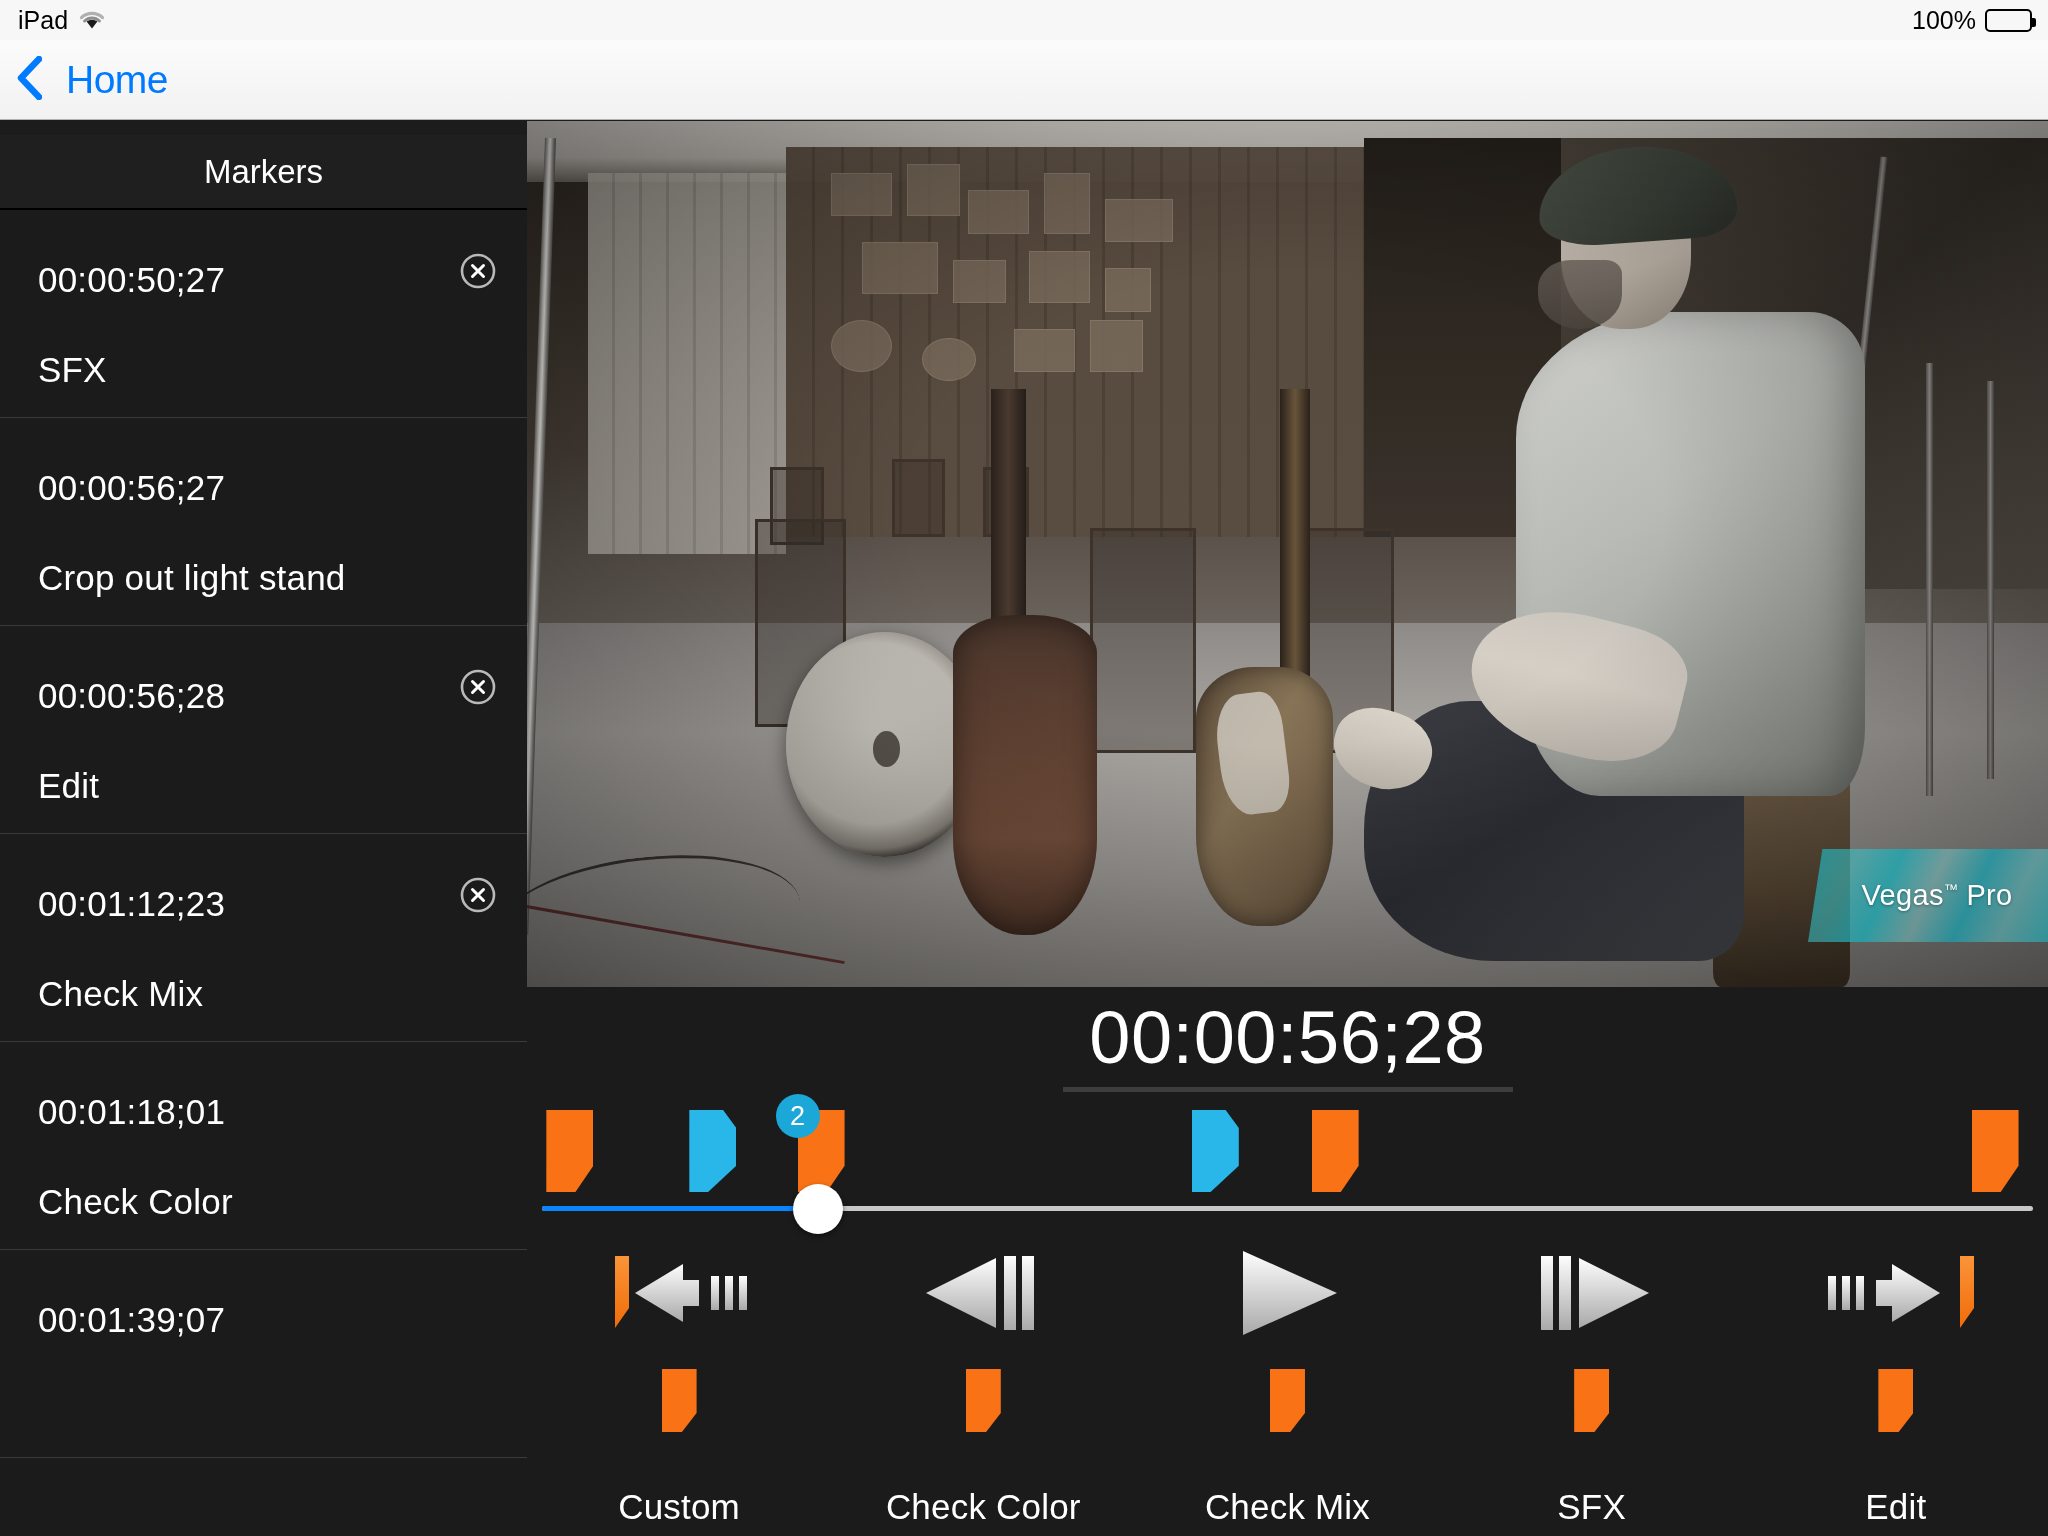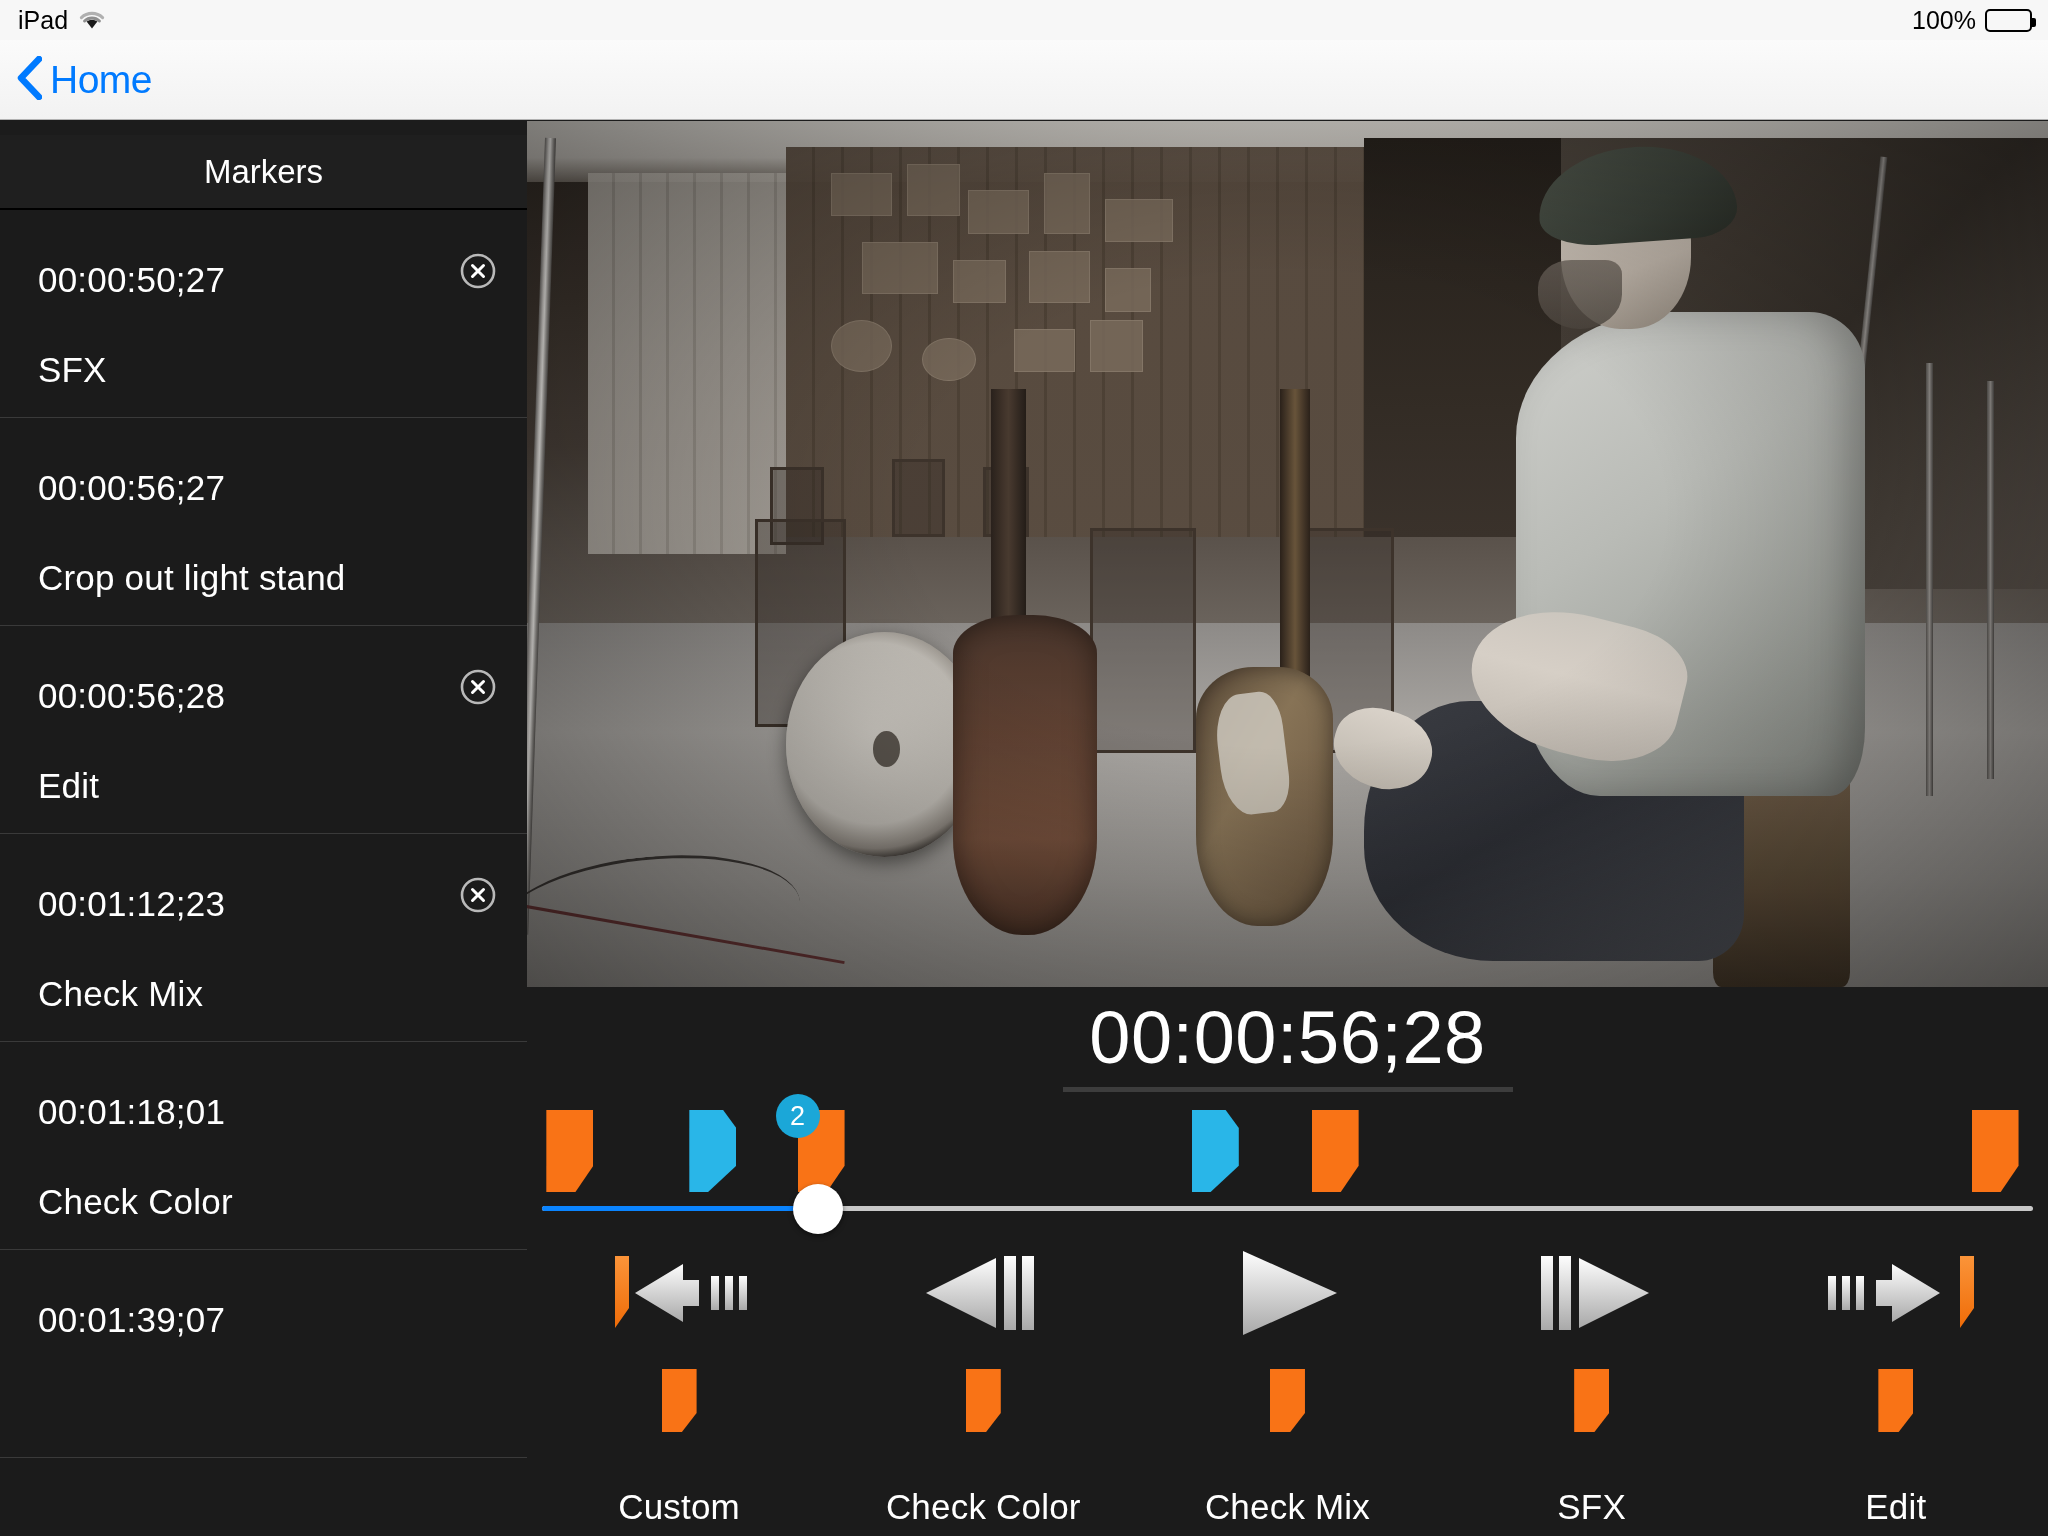--- a/index.html
+++ b/index.html
@@ -36,21 +36,21 @@
 
   
   .nav-bar {
     position: absolute; top: 40px; left: 0;
     width: 2048px; height: 80px;
     background: linear-gradient(to bottom, #fbfbfb 0%, #f2f2f2 100%);
     border-bottom: 1px solid #b2b2b2;
     display: flex; align-items: center;
   }
   .back-button {
-    display: flex; align-items: center; gap: 8px;
+    display: flex; align-items: center; gap: 24px;
     margin-left: 16px; cursor: pointer;
   }
   .back-chevron { display: block; }
   .back-label { font-size: 39px; color: #007aff; letter-spacing: -0.5px; }
 
   
   .sidebar {
     position: absolute; top: 135px; left: 0;
     width: 527px; height: 1415px;
     background: #1b1b1b;
@@ -490,20 +490,25 @@
     <div class="person-hand"></div>
     <div class="person-head"></div>
     <div class="person-beard"></div>
     <div class="person-glasses"></div>
     <div class="person-cap"></div>
 
     <div class="desat"></div>
     <div class="vignette"></div>
   </div>
 
+  <div class="vegas-watermark">
+    <span class="vegas-text">
+      <span>Vegas</span><sup>™</sup><span> Pro</span>
+    </span>
+  </div>
 </div>
 
 <div class="transport-panel">
 
   <div class="timecode-big">00:00:56;28</div>
   <div class="timecode-underline"></div>
 
   <div class="flag-track" id="flag-track">
       <div class="tl-flag" style="left: 19.332px;">
         <div class="flag-shape" style="background: rgb(249, 115, 22);"></div>

